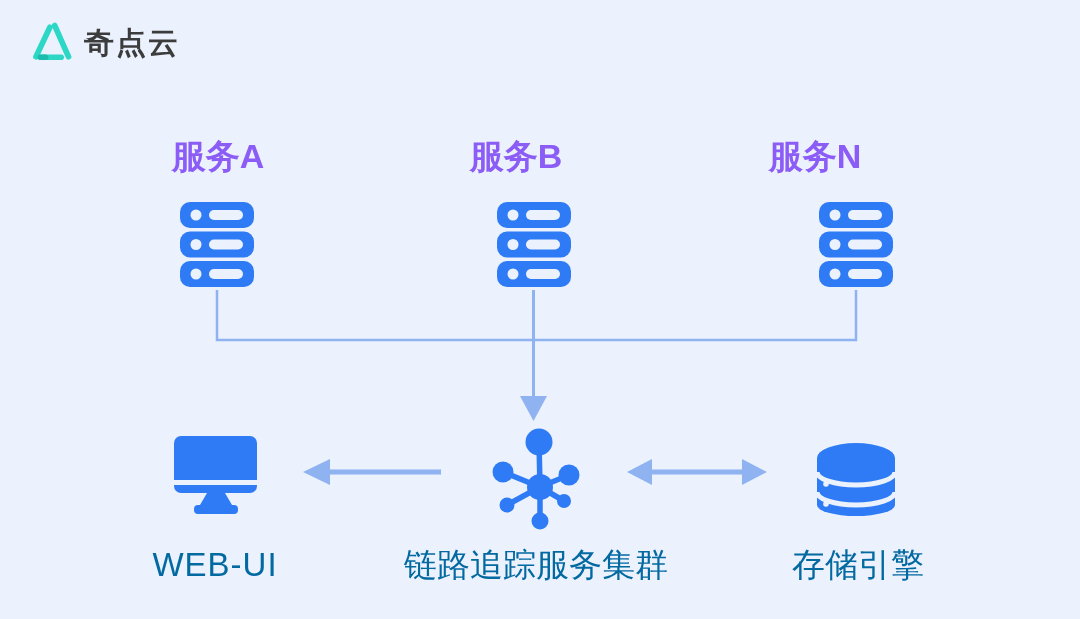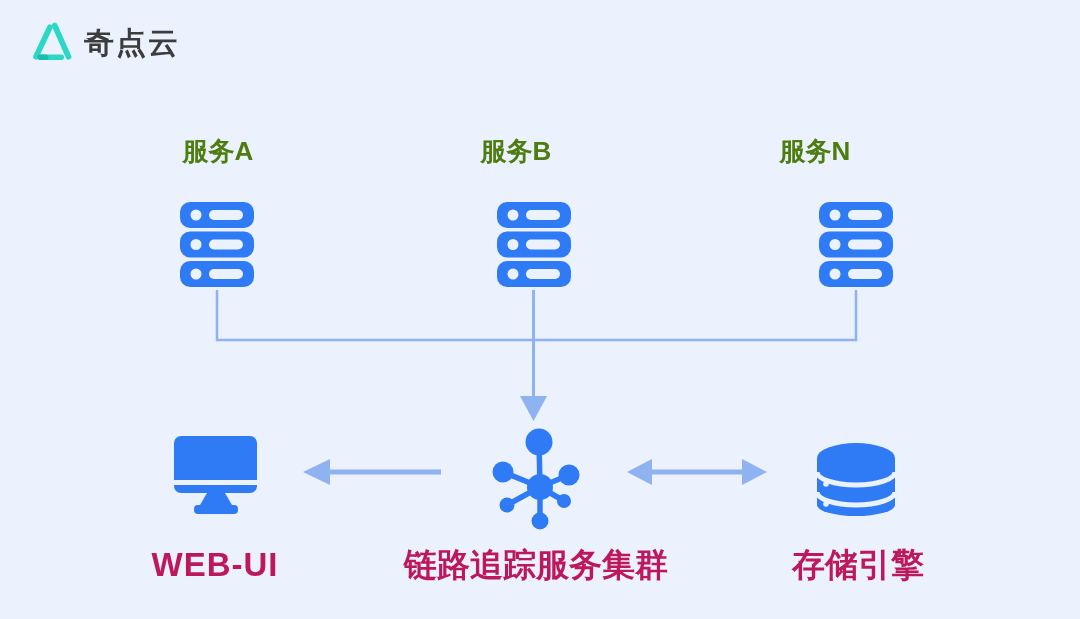--- a/index.html
+++ b/index.html
@@ -6,25 +6,25 @@
   body{font-family:"Liberation Sans","DejaVu Sans",sans-serif;}
   .canvas{
     position:relative;width:1080px;height:619px;
     background:#EBF1FD;overflow:hidden;
   }
   .logo{position:absolute;left:30px;top:22px;display:flex;align-items:center;gap:9px;}
   .logo-mark{display:block;}
   .logo-text{font-size:30px;font-weight:700;color:#3C3C3C;letter-spacing:2px;line-height:1;padding-top:2px;}
   .top-label{
     position:absolute;top:136px;transform:translateX(-50%);
-    font-size:26px;font-weight:600;color:#4d7c0f;white-space:nowrap;line-height:1.2;
+    font-size:34px;font-weight:600;color:#8b5cf6;white-space:nowrap;line-height:1.2;
   }
   .bottom-label{
     position:absolute;top:545px;transform:translateX(-50%);
-    font-size:33px;font-weight:700;color:#be185d;white-space:nowrap;line-height:1.2;
+    font-size:33px;font-weight:400;color:#0369a1;white-space:nowrap;line-height:1.2;
   }
   .abs{position:absolute;}
   .overlay{position:absolute;left:0;top:0;width:1080px;height:619px;pointer-events:none;}
 </style>
 </head>
 <body>
 
 <div class="canvas">
 
   <div class="logo">

